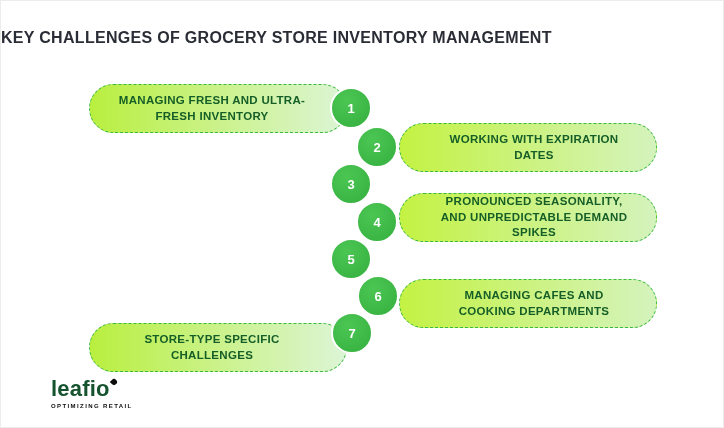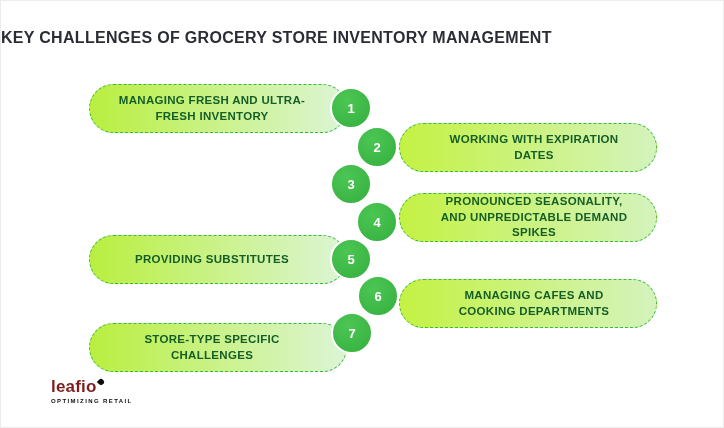--- a/index.html
+++ b/index.html
@@ -78,24 +78,24 @@
   .logo {
     position: absolute;
     left: 50px;
     top: 377px;
   }
   .logo-row {
     display: flex;
     align-items: flex-start;
   }
   .logo-text {
-    font-size: 17px;
+    font-size: 22px;
     font-weight: bold;
     letter-spacing: 0.2px;
-    color: #7f1d1d;
+    color: #14532d;
     line-height: 1;
   }
   .leaf-dot {
     width: 6px;
     height: 6px;
     margin-left: 1px;
     margin-top: 1px;
     background: #0d0d0d;
     border-radius: 50% 50% 50% 0;
     transform: rotate(45deg);
@@ -133,23 +133,20 @@
     <span class="badge-num">3</span>
   </div>
 
   <div class="pill pill-right p4">
     <span class="pill-label">PRONOUNCED SEASONALITY, AND UNPREDICTABLE DEMAND SPIKES</span>
   </div>
   <div class="badge b4">
     <span class="badge-num">4</span>
   </div>
 
-  <div class="pill pill-left p5">
-    <span class="pill-label">PROVIDING SUBSTITUTES</span>
-  </div>
   <div class="badge b5">
     <span class="badge-num">5</span>
   </div>
 
   <div class="pill pill-right p6">
     <span class="pill-label">MANAGING CAFES AND COOKING DEPARTMENTS</span>
   </div>
   <div class="badge b6">
     <span class="badge-num">6</span>
   </div>

